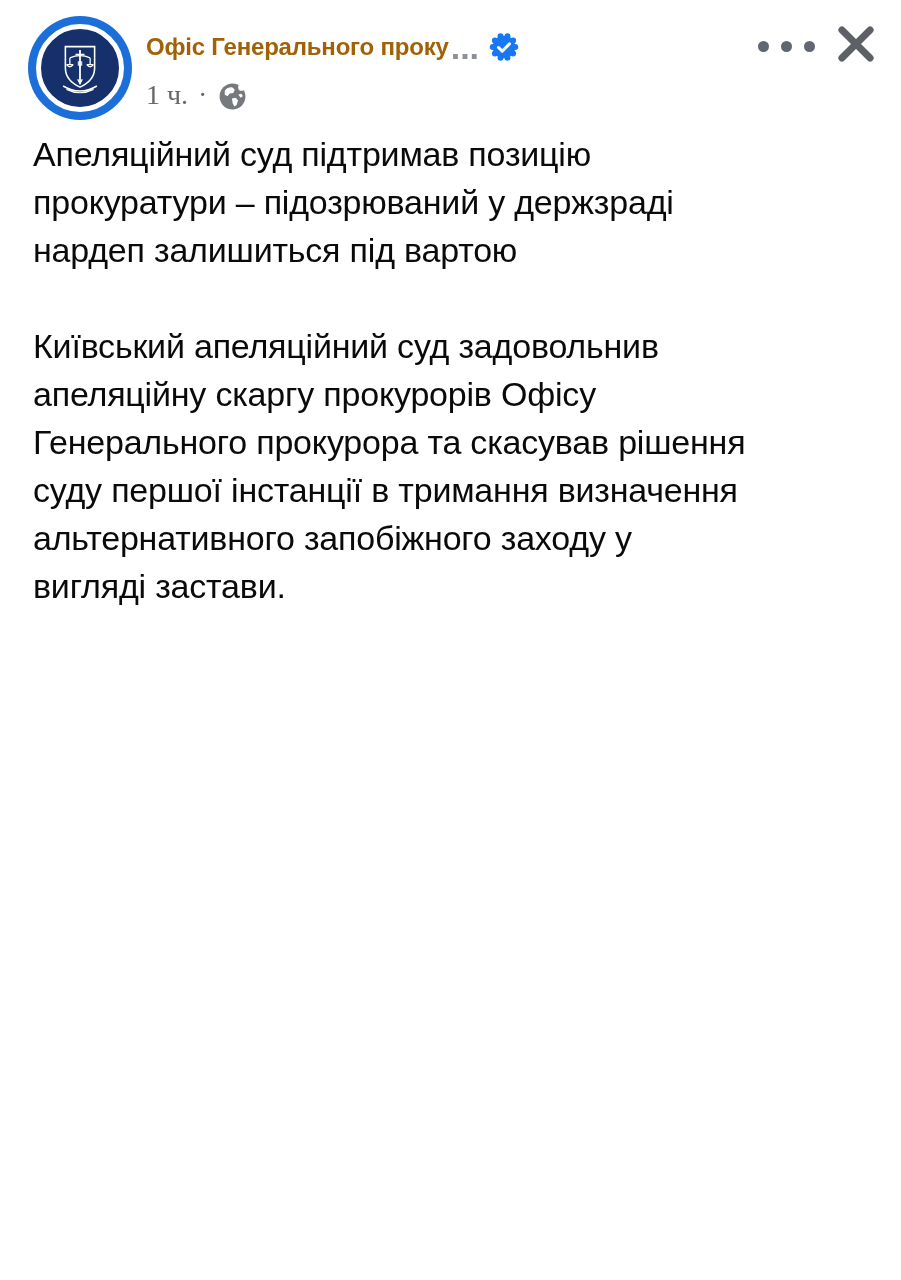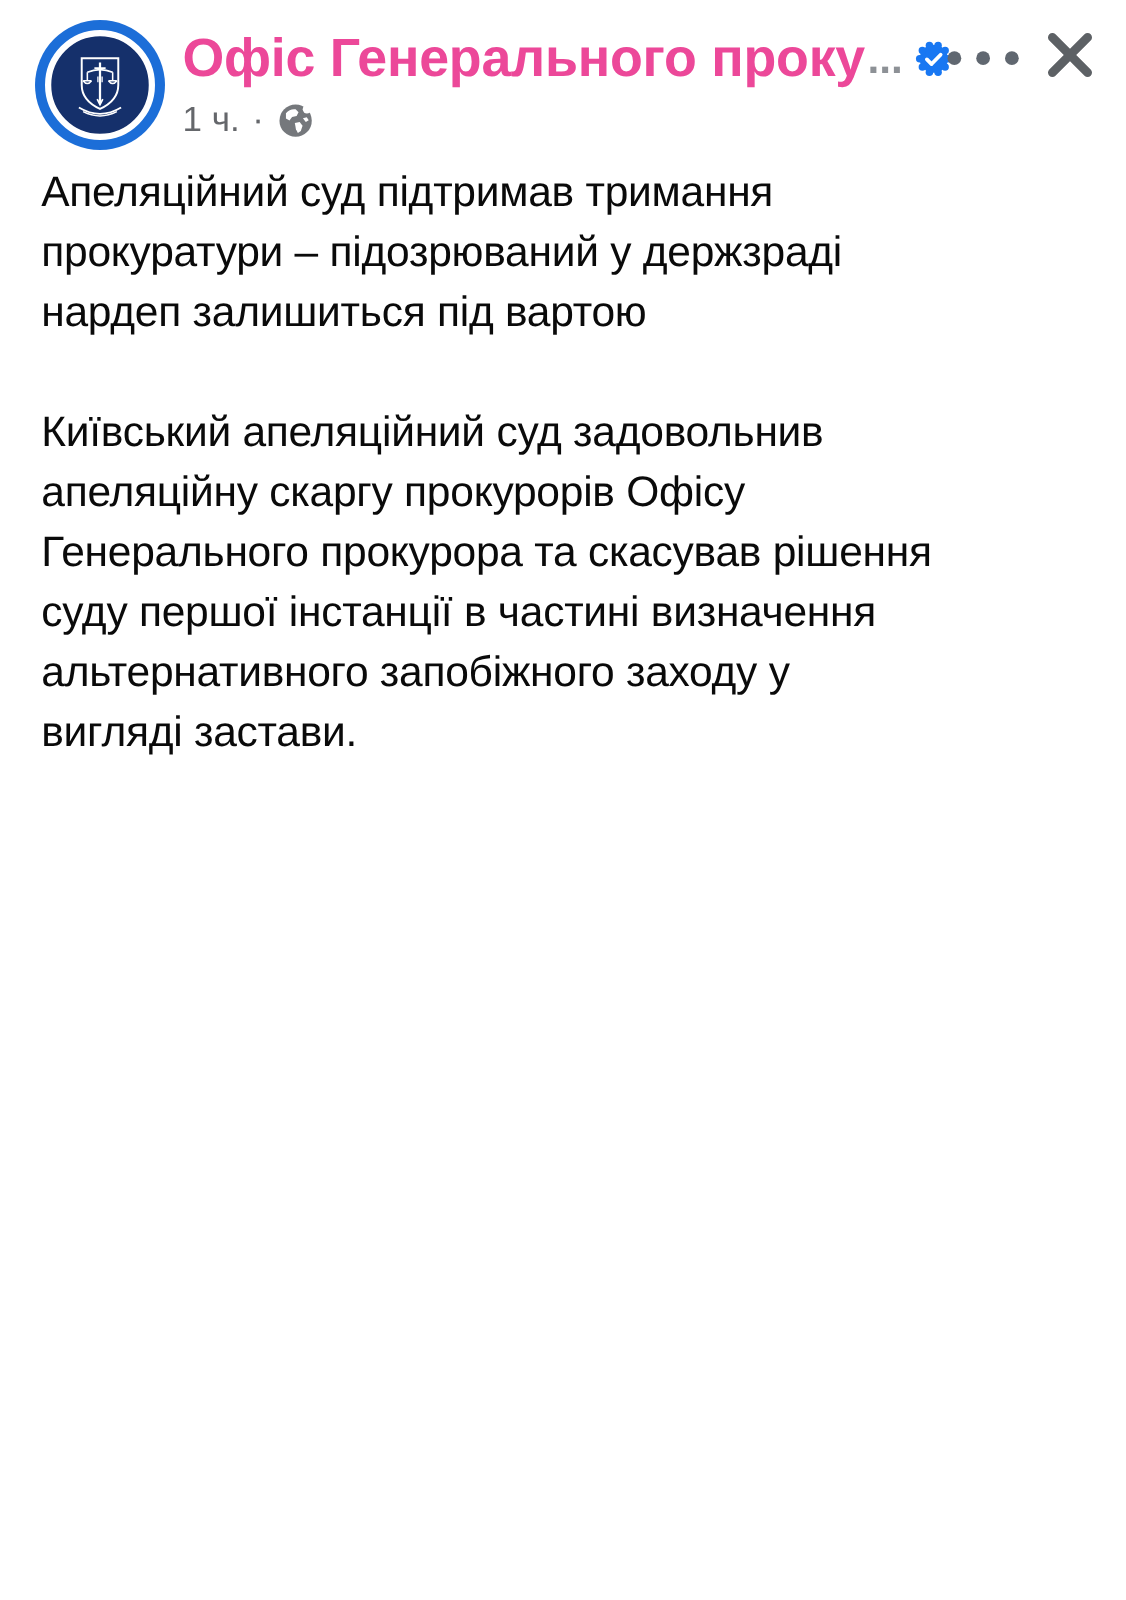--- a/index.html
+++ b/index.html
@@ -42,46 +42,47 @@
   .title-row {
     position: absolute;
     left: 146px;
     top: 26px;
     height: 42px;
     display: flex;
     align-items: center;
     white-space: nowrap;
   }
   .page-name {
-    font-size: 43px;
+    font-size: 24px;
     font-weight: bold;
-    color: #ec4899;
+    color: #a16207;
     letter-spacing: -0.2px;
     cursor: pointer;
   }
   .ellipsis {
     font-size: 34px;
     font-weight: bold;
     color: #8d9196;
     margin-left: 2px;
   }
   .badge {
     margin-left: 10px;
     display: inline-flex;
     align-items: center;
   }
   .meta-row {
     position: absolute;
     left: 146px;
     top: 78px;
     height: 34px;
     display: flex;
-    align-items: flex-end;
+    align-items: center;
     font-size: 28px;
     color: #65676B;
+    font-family: Liberation Serif, serif;
   }
   .meta-row .sep {
     margin: 0 10px;
     color: #65676B;
   }
   .globe {
     display: inline-flex;
     align-items: center;
     margin-top: 2px;
   }
@@ -202,24 +203,24 @@
     <span class="dot"></span>
   </div>
 
   <div class="close">
     <svg width="52" height="52" viewBox="0 0 48 48">
       <path d="M11 11 L37 37 M37 11 L11 37" stroke="#5d6165" stroke-width="6.5" stroke-linecap="round"></path>
     </svg>
   </div>
 
   <div class="body-text">
-      <p class="para">Апеляційний суд підтримав тримання
+      <p class="para">Апеляційний суд підтримав позицію
 прокуратури – підозрюваний у держзраді
 нардеп залишиться під вартою</p>
       <p class="para">Київський апеляційний суд задовольнив
 апеляційну скаргу прокурорів Офісу
 Генерального прокурора та скасував рішення
-суду першої інстанції в частині визначення
+суду першої інстанції в тримання визначення
 альтернативного запобіжного заходу у
 вигляді застави.</p>
     </div>
 
 </div>
 
 </body></html>

